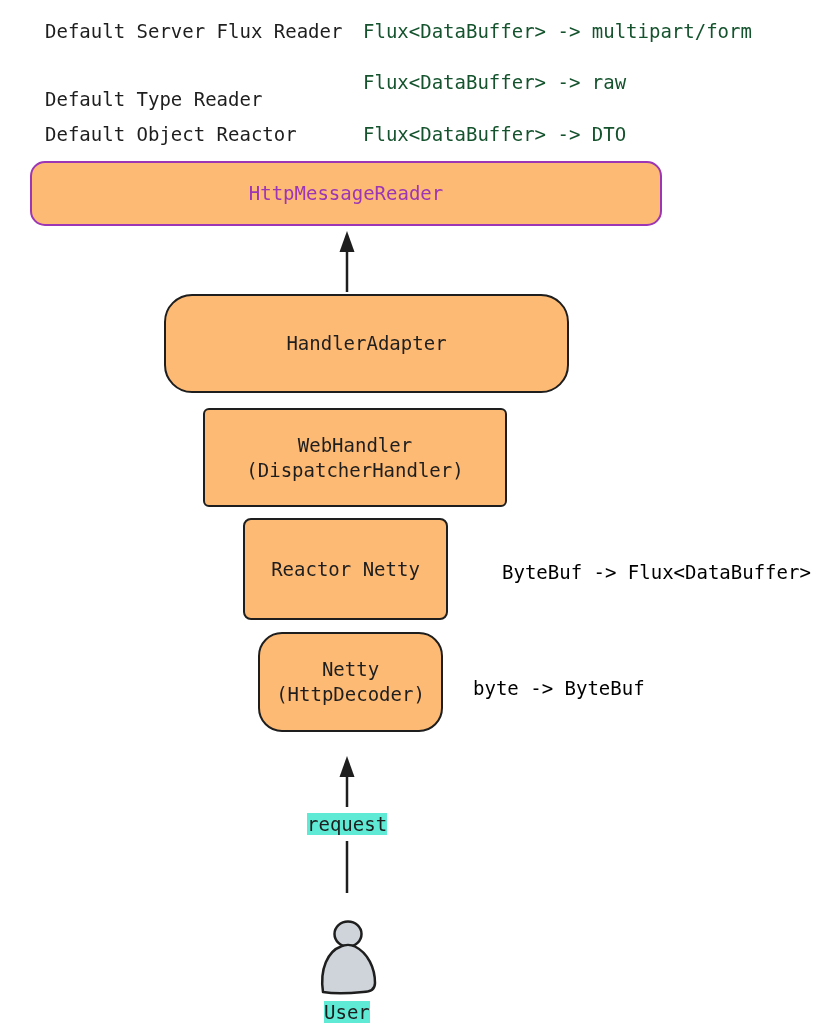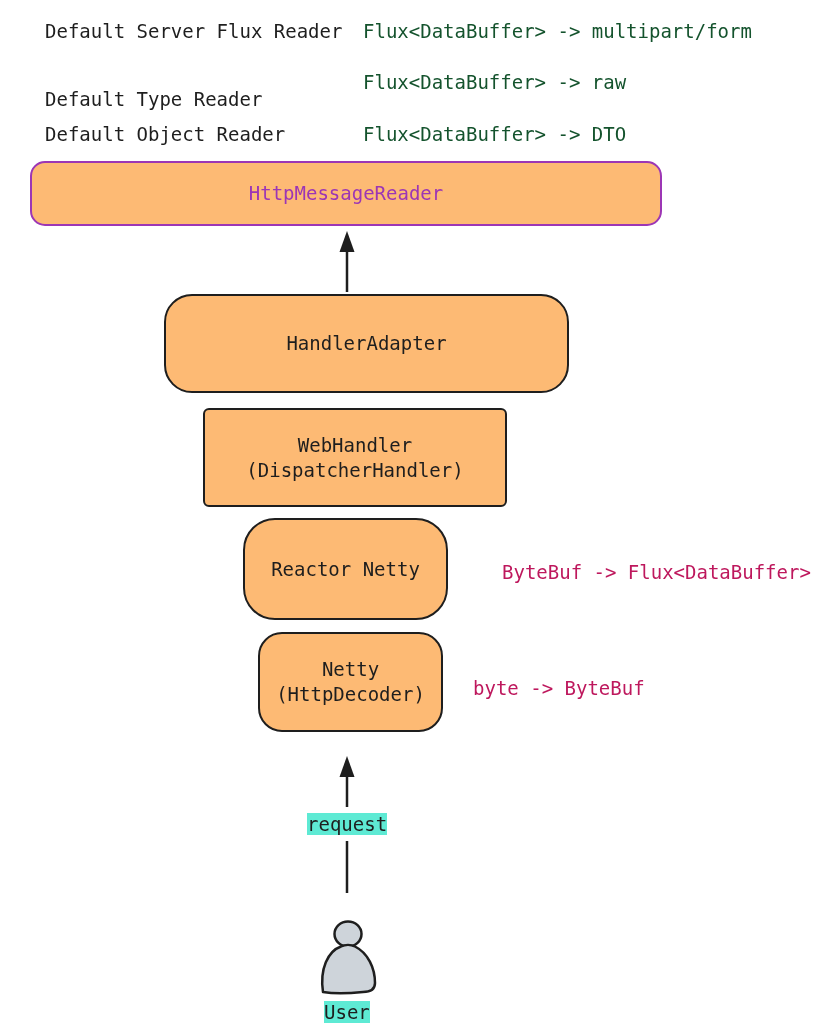--- a/index.html
+++ b/index.html
@@ -28,59 +28,59 @@
     display: flex; flex-direction: column;
     align-items: center; justify-content: center;
     font-size: 19px; line-height: 25px;
     white-space: pre; text-align: center;
   }
   .box.purple {
     border: 2px solid #9c36b5; color: #9c36b5; border-radius: 15px;
   }
   .annotation {
     position: absolute;
-    color: #be185d; font-size: 19px; line-height: 22px; white-space: pre;
+    color: #000000; font-size: 19px; line-height: 22px; white-space: pre;
   }
   .flow-label {
     position: absolute; font-size: 19px; line-height: 22px; white-space: pre;
     color: #1e1e1e; background: #5eead4;
   }
   svg.overlay { position: absolute; overflow: visible; }
 </style>
 </head>
 <body>
 
 <div class="legend-label" style="top:20px">Default Server Flux Reader</div>
 <div class="legend-value" style="top:20px">Flux&lt;DataBuffer&gt; -&gt; multipart/form</div>
 
 <div class="legend-label" style="top:88px">Default Type Reader</div>
 <div class="legend-value" style="top:71px">Flux&lt;DataBuffer&gt; -&gt; raw</div>
 
-<div class="legend-label" style="top:123px">Default Object Reader</div>
+<div class="legend-label" style="top:123px">Default Object Reactor</div>
 <div class="legend-value" style="top:123px">Flux&lt;DataBuffer&gt; -&gt; DTO</div>
 
 <div class="box purple" style="left:30px;top:161px;width:632px;height:65px">
   <span>HttpMessageReader</span>
 </div>
 
 <svg class="overlay" style="left:334px;top:228px" width="26" height="66" viewBox="0 0 26 66">
   <polygon points="13,3 5.5,24 20.5,24" fill="#1e1e1e"></polygon>
   <line x1="13" y1="21" x2="13" y2="64" stroke="#1e1e1e" stroke-width="2.5"></line>
 </svg>
 
 <div class="box" style="left:164px;top:294px;width:405px;height:99px">
   <span>HandlerAdapter</span>
 </div>
 
 <div class="box" style="left:203px;top:408px;width:304px;height:99px;border-radius:6px">
   <span>WebHandler</span>
   <span>(DispatcherHandler)</span>
 </div>
 
-<div class="box" style="left:243px;top:518px;width:205px;height:102px;border-radius:32px">
+<div class="box" style="left:243px;top:518px;width:205px;height:102px;border-radius:8px">
   <span>Reactor Netty</span>
 </div>
 <div class="annotation" style="left:502px;top:561px">ByteBuf -&gt; Flux&lt;DataBuffer&gt;</div>
 
 <div class="box" style="left:258px;top:632px;width:185px;height:100px;border-radius:24px">
   <span>Netty</span>
   <span>(HttpDecoder)</span>
 </div>
 <div class="annotation" style="left:473px;top:677px">byte -&gt; ByteBuf</div>
 

